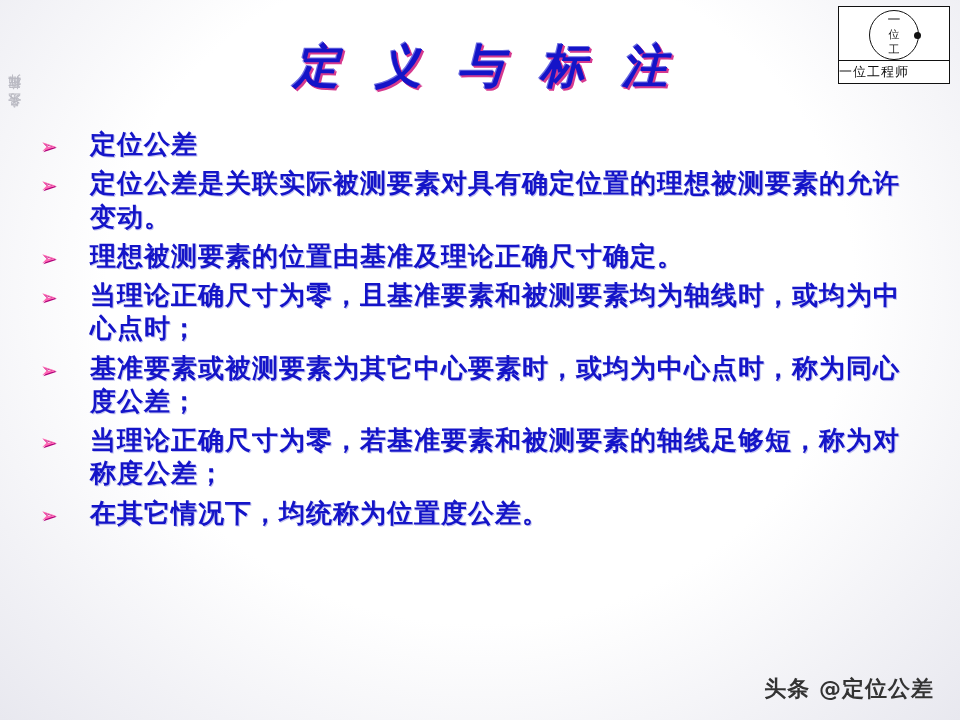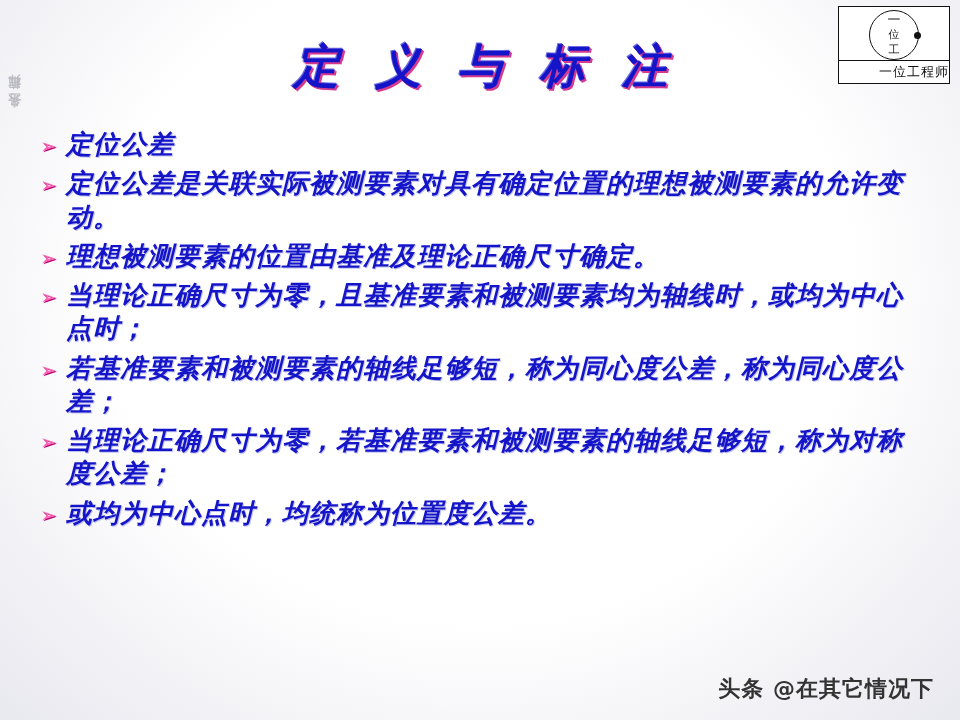--- a/index.html
+++ b/index.html
@@ -96,21 +96,21 @@
     top: 37px;
     font-size: 11px;
     color: #111;
     line-height: 1;
   }
   .logo-caption {
     position: absolute;
     bottom: 2px;
     left: 0;
     right: 0;
-    text-align: right;
+    text-align: left;
     font-size: 13px;
     color: #111;
     border-top: 1px solid #111;
     padding-top: 2px;
     letter-spacing: 1px;
   }
 
   
   .title {
     position: absolute;
@@ -148,26 +148,26 @@
     padding-top: 8px;
     color: #ff66b2;
     font-size: 20px;
     line-height: 1;
     text-shadow: 1px 1px 0 #b0007a;
   }
   .btext {
     flex: 1 1 auto;
     font-family: "DejaVu Serif", "Liberation Serif", serif;
     font-weight: bold;
-    font-style: italic;
     font-size: 26px;
     line-height: 1.28;
     color: #1414c8;
     letter-spacing: 1px;
     text-shadow: 1px 1px 0 rgba(120,120,220,0.45);
+    margin-left: 24px;
   }
 
   
   .footer {
     position: absolute;
     right: 26px;
     bottom: 16px;
     font-size: 22px;
     font-weight: bold;
     color: #333;
@@ -212,30 +212,30 @@
       <span class="btext">理想被测要素的位置由基准及理论正确尺寸确定。</span>
     </div>
 
     <div class="bullet-row">
       <span class="arrow">➢</span>
       <span class="btext">当理论正确尺寸为零，且基准要素和被测要素均为轴线时，或均为中心点时；</span>
     </div>
 
     <div class="bullet-row">
       <span class="arrow">➢</span>
-      <span class="btext">若基准要素和被测要素的轴线足够短，称为同心度公差，称为同心度公差；</span>
+      <span class="btext">基准要素或被测要素为其它中心要素时，或均为中心点时，称为同心度公差；</span>
     </div>
 
     <div class="bullet-row">
       <span class="arrow">➢</span>
       <span class="btext">当理论正确尺寸为零，若基准要素和被测要素的轴线足够短，称为对称度公差；</span>
     </div>
 
     <div class="bullet-row">
       <span class="arrow">➢</span>
-      <span class="btext">或均为中心点时，均统称为位置度公差。</span>
+      <span class="btext">在其它情况下，均统称为位置度公差。</span>
     </div>
 
   </div>
 
-  <div class="footer">头条 @在其它情况下</div>
+  <div class="footer">头条 @定位公差</div>
 
 </div>
 
 </body></html>

